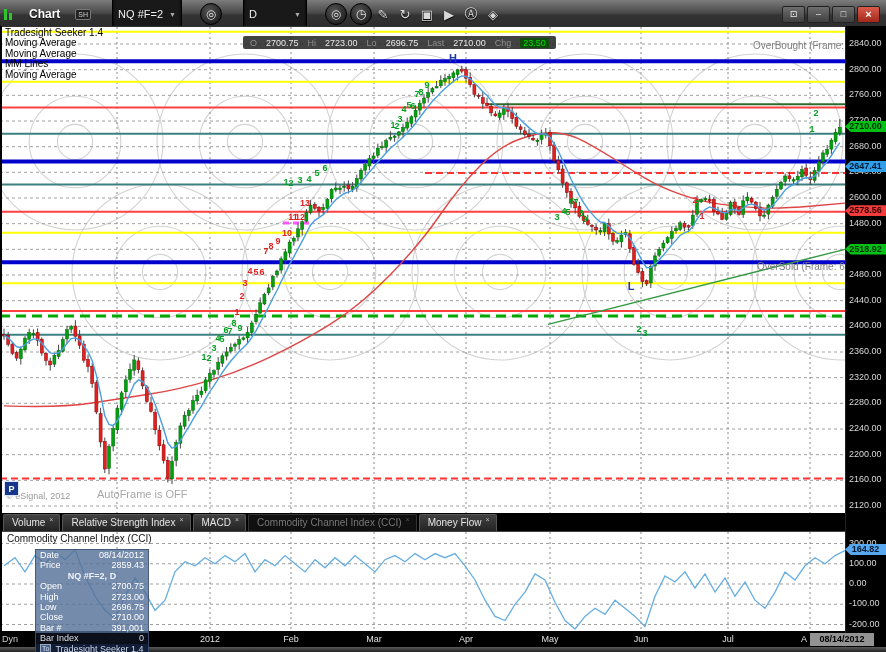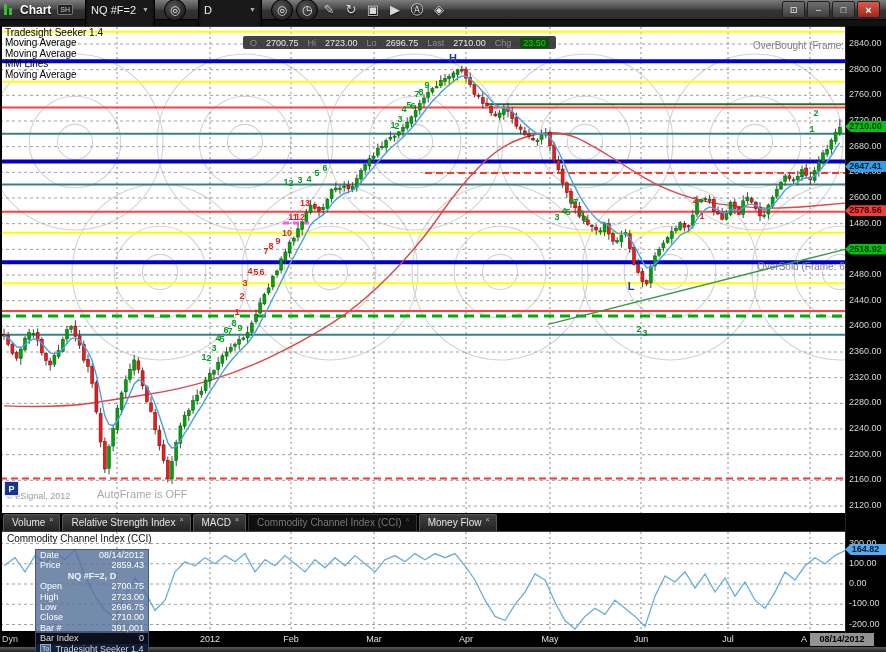--- a/index.html
+++ b/index.html
@@ -1,22 +1,22 @@
 <!DOCTYPE html>
 <html><head>
 <meta charset="utf-8">
 <style>
   html,body{margin:0;padding:0;background:#000;}
   body{width:886px;height:652px;overflow:hidden;font-family:"Liberation Sans","DejaVu Sans",sans-serif;}
   #app{position:relative;width:886px;height:652px;background:#111;}
 
   
-  .titlebar{position:absolute;left:0;top:0;width:886px;height:20px;
+  .titlebar{position:absolute;left:0;top:0;width:886px;height:29px;
     background:linear-gradient(#7c7c7c,#4a4a4a 45%,#333 55%,#2c2c2c);
-    display:flex;align-items:center;gap:6px;padding:0 4px;box-sizing:border-box;border-bottom:1px solid #000;}
+    display:flex;align-items:center;gap:15px;padding:0 4px;box-sizing:border-box;border-bottom:1px solid #000;}
   .appicon{display:flex;gap:2px;align-items:flex-end;margin-right:2px;}
   .appicon i{display:block;width:3px;background:#2fc52f;}
   .apptitle{color:#fff;font-size:12px;font-weight:bold;text-shadow:0 1px 1px #000;}
   .badge{background:#222;border:1px solid #777;border-radius:2px;color:#ccc;font-size:7px;padding:0 2px;line-height:9px;}
   .combo{display:flex;align-items:center;gap:6px;background:#191919;border:1px solid #000;
     box-shadow:inset 0 1px 3px #000,0 1px 0 rgba(255,255,255,.18);color:#eee;font-size:11px;
     padding:11px 5px;height:16px;border-radius:2px;margin-left:6px;}
   .combo .arrow{font-size:7px;color:#aaa;}
   .roundbtn{width:20px;height:20px;border-radius:50%;background:radial-gradient(circle at 40% 35%,#555,#101010);
     border:1px solid #000;color:#ddd;display:flex;align-items:center;justify-content:center;font-size:12px;margin-left:3px;}

